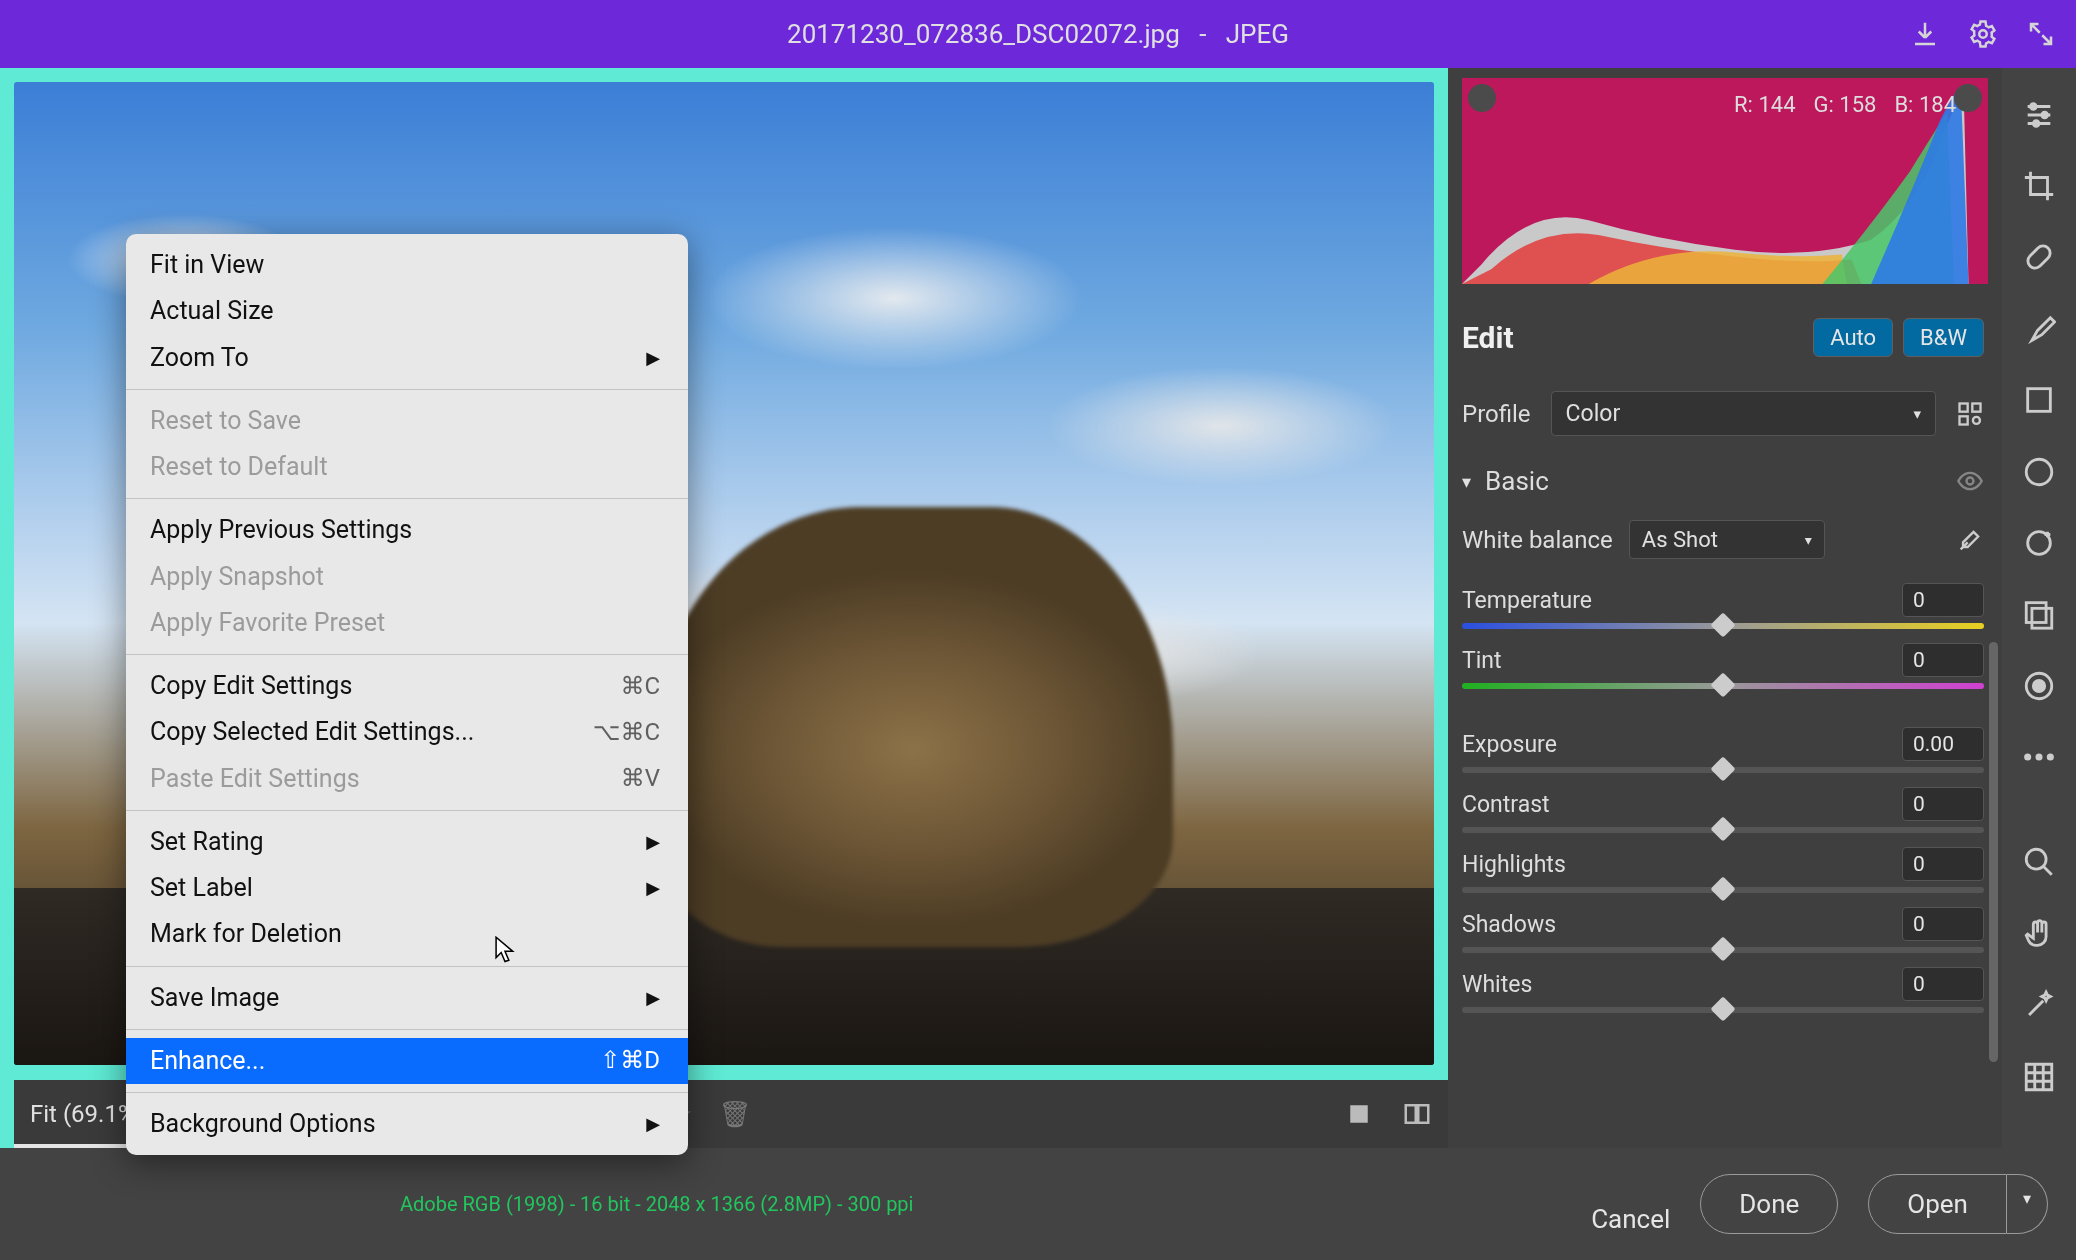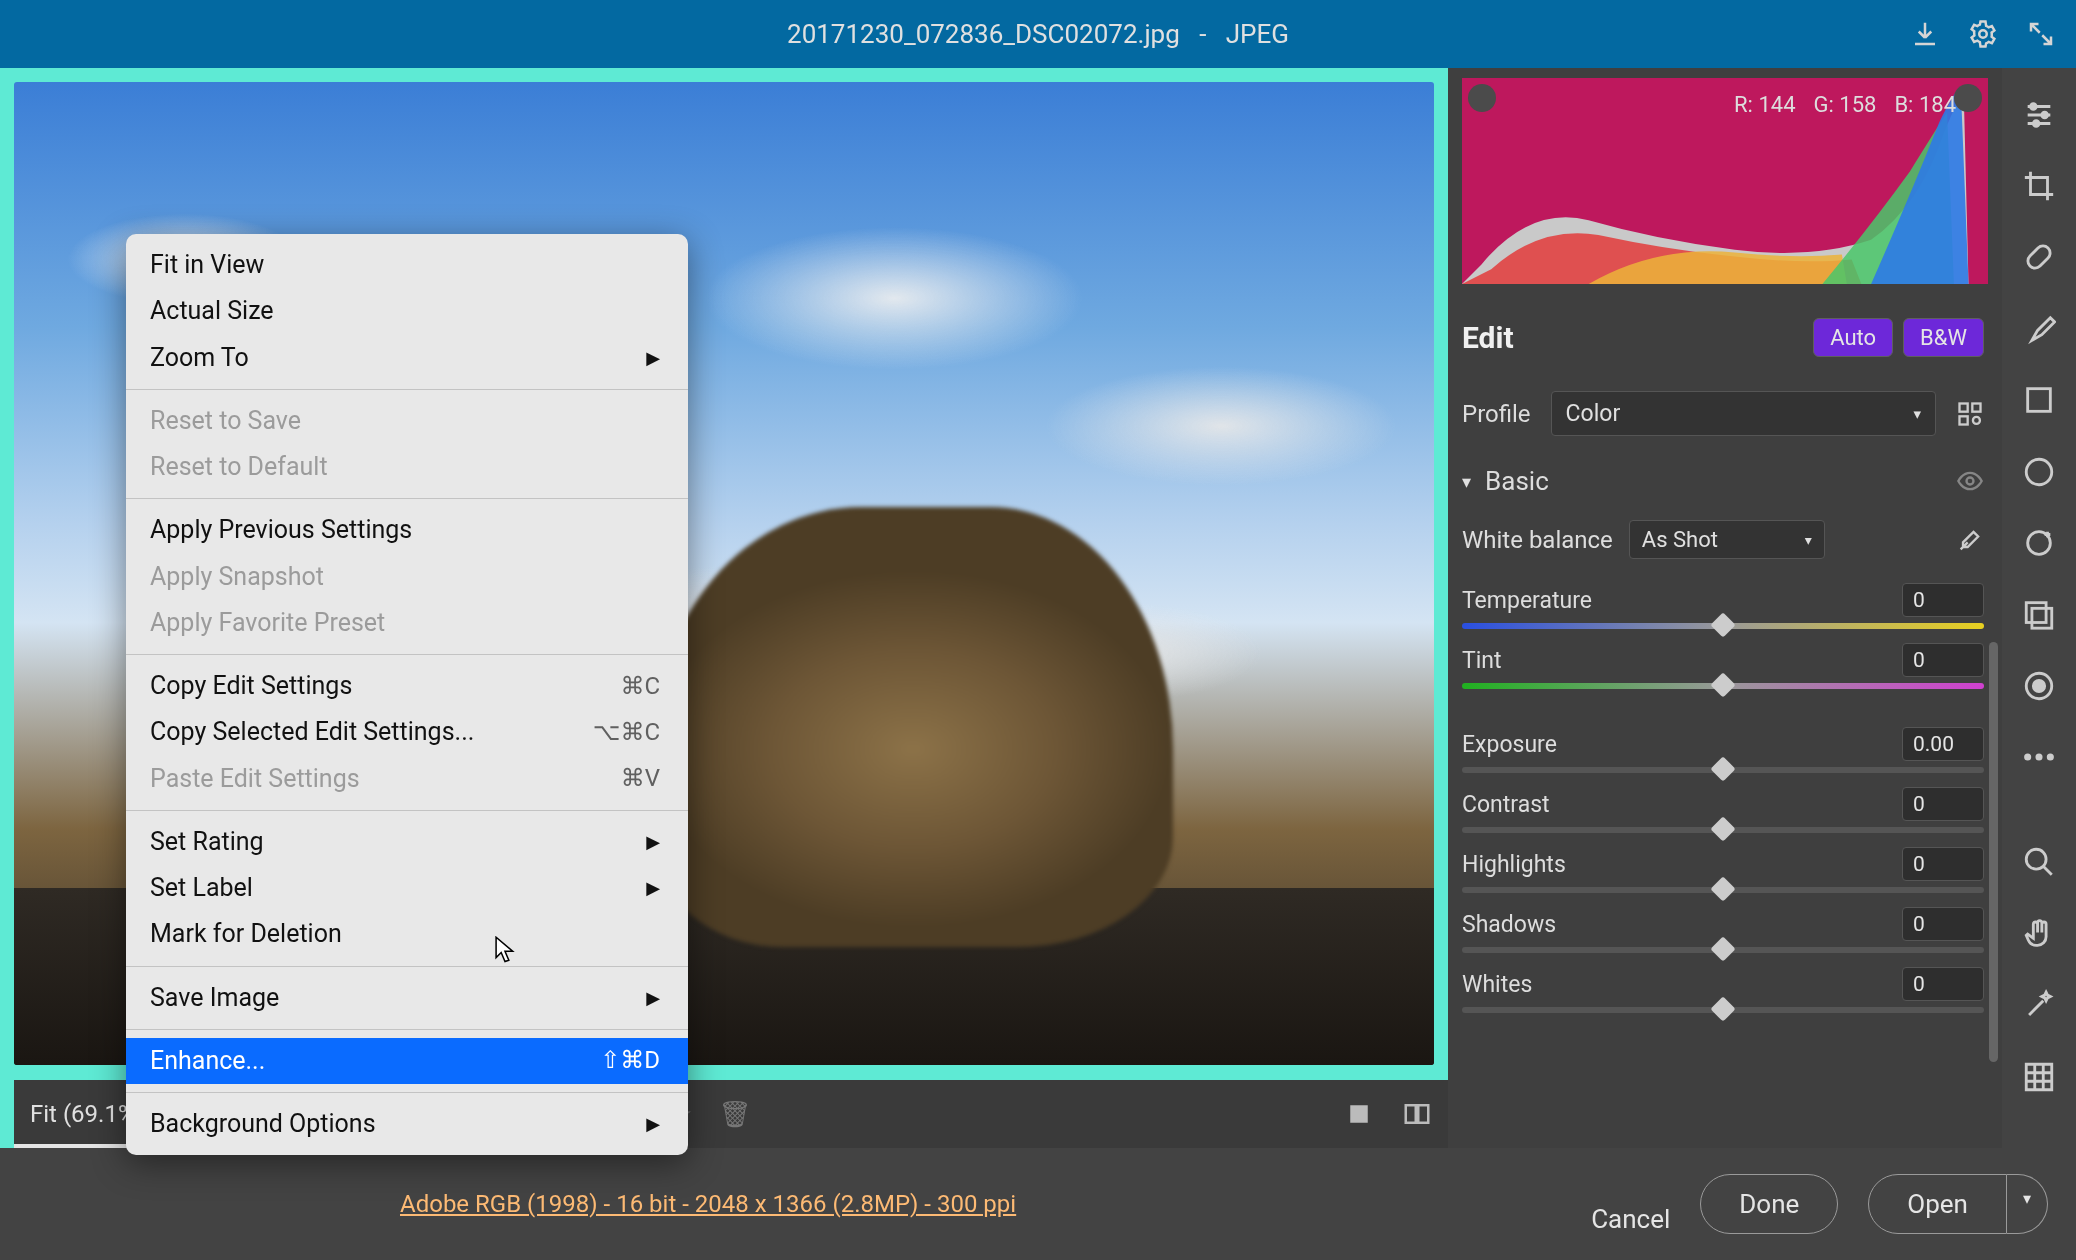--- a/index.html
+++ b/index.html
@@ -1,19 +1,19 @@
 <!DOCTYPE html>
 <html><head>
 <meta charset="utf-8">
 <style>
 * { box-sizing: border-box; margin: 0; padding: 0; font-family: -apple-system, "Segoe UI", Roboto, sans-serif; }
 body { background: #3a3a3a; color: #e0e0e0; width: 2076px; height: 1260px; overflow: hidden; position: relative; }
 
 
-.titlebar { height: 68px; display: flex; align-items: center; justify-content: center; position: relative; background: #0369a1; }
+.titlebar { height: 68px; display: flex; align-items: center; justify-content: center; position: relative; background: #6d28d9; }
 .titlebar-text { color: #e0e0e0; font-size: 26px; }
 .titlebar-right { position: absolute; right: 20px; display: flex; gap: 28px; align-items: center; }
 
 
 .main { position: absolute; top: 68px; left: 0; right: 0; bottom: 0; display: flex; }
 .image-area { flex: 1; position: relative; background: #5eead4; padding: 14px 14px 0 14px; }
 .image-canvas { width: 100%; height: calc(100% - 195px); background: linear-gradient(to bottom, #3b7ed6 0%, #6fa9e0 25%, #b5d1ee 45%, #d4e4f3 55%, #7d6540 76%, #2a2520 100%); border-radius: 3px; position: relative; overflow: hidden; }
 .cloud-layer { position: absolute; inset: 0; background: 
   radial-gradient(ellipse 180px 70px at 12% 18%, #f5f5f5 0%, transparent 65%),
   radial-gradient(ellipse 220px 90px at 35% 30%, #ededed 0%, transparent 70%),
@@ -49,21 +49,21 @@
 .hist-svg { position:absolute; inset:0; width:100%; height:100%; }
 .hist-rgb { position:absolute; top:14px; right:32px; font-size:22px; color:#ddd; display:flex; gap:18px; }
 .hist-corner { position:absolute; width:28px; height:28px; border-radius:50%; background:#4b4b4b; top:6px; }
 .hist-corner.l { left:6px; } .hist-corner.rr { right:6px; }
 
 
 .edit-panel { flex:1; padding: 10px 18px 10px 14px; overflow:hidden; position:relative; }
 .edit-header { display:flex; align-items:center; justify-content:space-between; margin:18px 0 34px; }
 .edit-title { font-size: 30px; font-weight:700; color:#f0f0f0; }
 .edit-buttons { display:flex; gap:10px; }
-.pill { padding: 6px 16px; border: 1px solid #5f5f5f; border-radius: 6px; font-size: 22px; color:#e5e5e5; background:#6d28d9; }
+.pill { padding: 6px 16px; border: 1px solid #5f5f5f; border-radius: 6px; font-size: 22px; color:#e5e5e5; background:#0369a1; }
 
 .profile-row { display:flex; align-items:center; gap:20px; margin-bottom:30px; }
 .label-txt { font-size:24px; color:#ddd; }
 .profile-select { flex:1; background:#333; border:1px solid #555; border-radius:4px; padding:8px 14px; display:flex; justify-content:space-between; align-items:center; font-size:23px; }
 
 .basic-row { display:flex; align-items:center; justify-content:space-between; margin-bottom:24px; }
 .basic-left { display:flex; align-items:center; gap:14px; }
 .eye-ic { opacity:.5; }
 
 .wb-row { display:flex; align-items:center; gap:16px; margin-bottom:24px; }
@@ -87,21 +87,21 @@
 
 .bottom-toolbar { position:absolute; bottom:112px; left:14px; right:0; height:68px; background:#3a3a3a; display:flex; align-items:center; gap:22px; padding:0 16px; }
 .bt-section { display:flex; align-items:center; gap:14px; }
 .bt-text { font-size:24px; color:#e0e0e0; }
 .zoom-select { display:flex; align-items:center; gap:8px; padding:0 14px; }
 .stars { display:flex; gap:10px; color:#777; font-size:26px; margin-left:40px; }
 .view-icons { margin-left:auto; display:flex; gap:28px; }
 
 
 .footer { position:absolute; bottom:0; left:0; right:0; height:112px; background:#434343; display:flex; align-items:center; }
-.footer-meta { margin-left:400px; font-size:24px; color:#fdba74; text-decoration:underline; }
+.footer-meta { margin-left:400px; font-size:20px; color:#22c55e; }
 .footer-btns { margin-left:auto; display:flex; align-items:flex-end; gap:30px; padding-right:28px; }
 .ghost-btn { border:1.5px solid #9a9a9a; border-radius:30px; padding:14px 38px; font-size:26px; color:#e5e5e5; background:transparent; }
 .open-wrap { display:flex; }
 .open-wrap .ghost-btn { border-radius: 30px 0 0 30px; }
 .open-dd { border:1.5px solid #9a9a9a; border-left:none; border-radius:0 30px 30px 0; padding:14px 16px; color:#e5e5e5; }
 .cancel-txt { font-size:26px; color:#e5e5e5; }
 
 .icon-sm { width:30px; height:30px; }
 svg { display:block; }
 .fit-under { position:absolute; bottom:112px; left:14px; width:160px; height:4px; background:#e5e5e5; }

